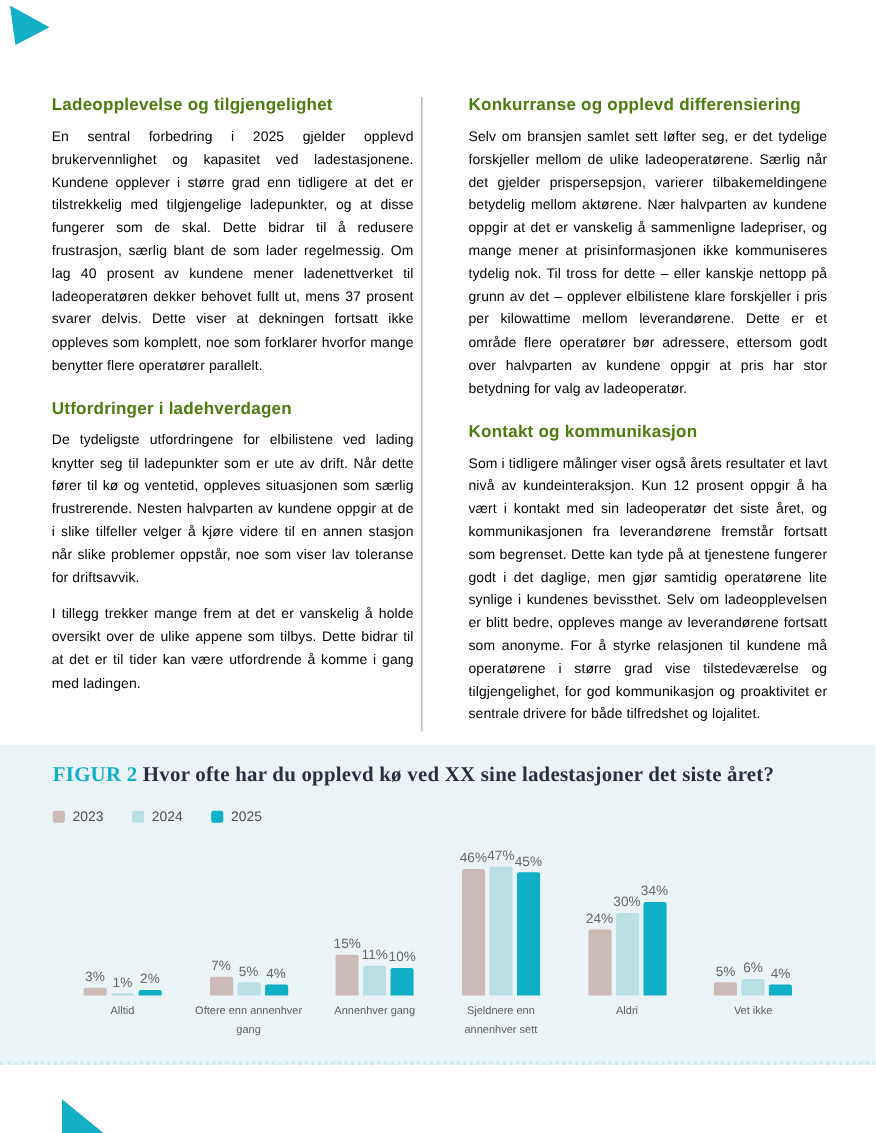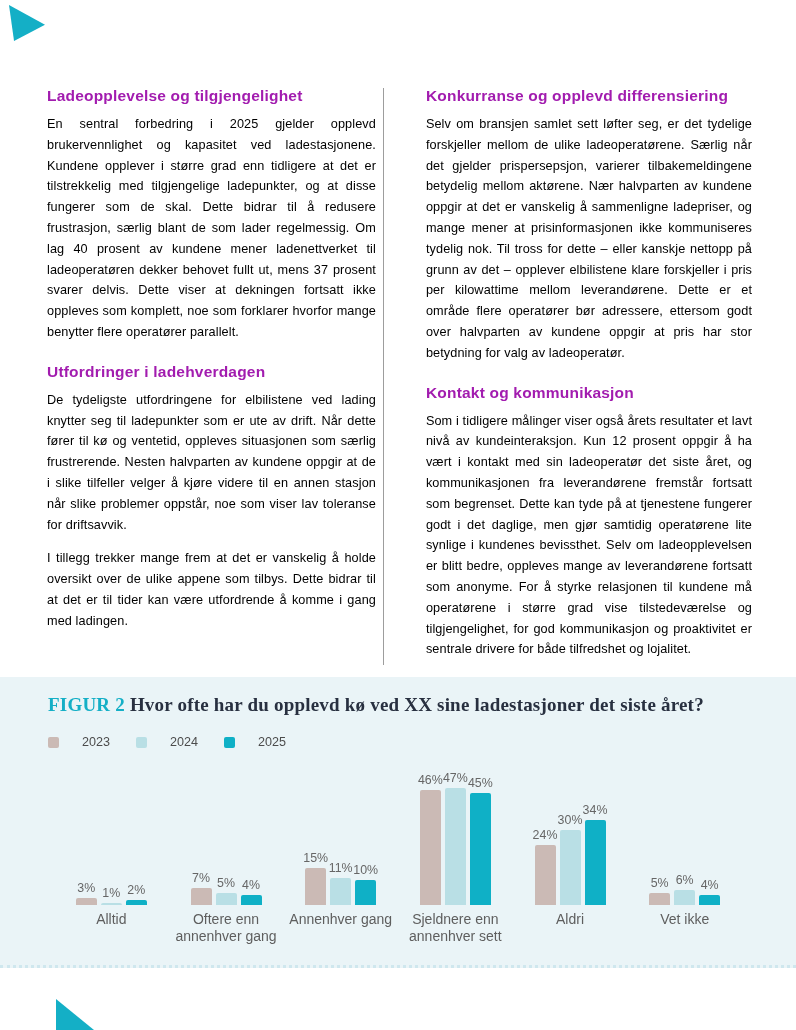--- a/index.html
+++ b/index.html
@@ -27,21 +27,21 @@
   .columns{
     position:absolute;left:47px;right:44px;top:84px;
     display:flex;align-items:stretch;
   }
   .col{width:347px;}
   .col.right{width:344px;margin-left:36px;}
   .divider{width:1px;background:#9d9d9d;margin:4px 6px 8px 7px;}
   .col h3{
     margin:0 0 9px 0;padding-top:2px;
     font-size:15.5px;line-height:19px;font-weight:bold;
-    color:#a21caf;letter-spacing:.2px;
+    color:#4d7c0f;letter-spacing:.2px;
   }
   .col h3.later{margin-top:17px;}
   .col p{
     margin:0 0 13px 0;
     font-size:12.7px;line-height:20.8px;
     color:#000000;
     text-align:justify;
     letter-spacing:.1px;
   }
 
@@ -55,21 +55,21 @@
   .figure-title{
     position:absolute;left:48px;top:17px;right:40px;
     font-size:19px;font-weight:bold;color:#283040;letter-spacing:.2px;font-family:Liberation Serif, serif;
   }
   .figure-title .fig-label{color:#14afc6;margin-right:5px;}
 
   .legend{
     position:absolute;left:48px;top:58px;
     display:flex;align-items:center;gap:26px;
   }
-  .legend-item{display:flex;align-items:center;gap:23px;}
+  .legend-item{display:flex;align-items:center;gap:7px;}
   .legend-swatch{width:11px;height:11px;border-radius:2px;display:inline-block;}
   .legend-label{font-size:12.6px;color:#4c4c4c;}
 
   .chart{
     position:absolute;left:54px;right:54px;top:0;height:228px;
     display:flex;align-items:flex-end;
   }
   .group{
     flex:1;
     display:flex;flex-direction:column;align-items:center;justify-content:flex-end;
@@ -78,21 +78,21 @@
   .bar-wrap{display:flex;flex-direction:column;align-items:center;width:21px;justify-content:space-between;}
   .bar-value{font-size:12.4px;color:#666;margin-bottom:3px;white-space:nowrap;}
   .bar{width:21px;border-radius:2px 2px 0 0;}
 
   .cats{
     position:absolute;left:54px;right:54px;top:234px;
     display:flex;
   }
   .cat{
     flex:1;text-align:center;
-    font-size:14px;line-height:17px;color:#5e5e5e;
+    font-size:10px;line-height:17px;color:#5e5e5e;
     padding:0 4px;box-sizing:border-box;
   }
 </style>
 </head>
 <body>
 
 <div class="page">
 
   <div class="corner-accent tl"></div>
   <div class="corner-accent bl"></div>

